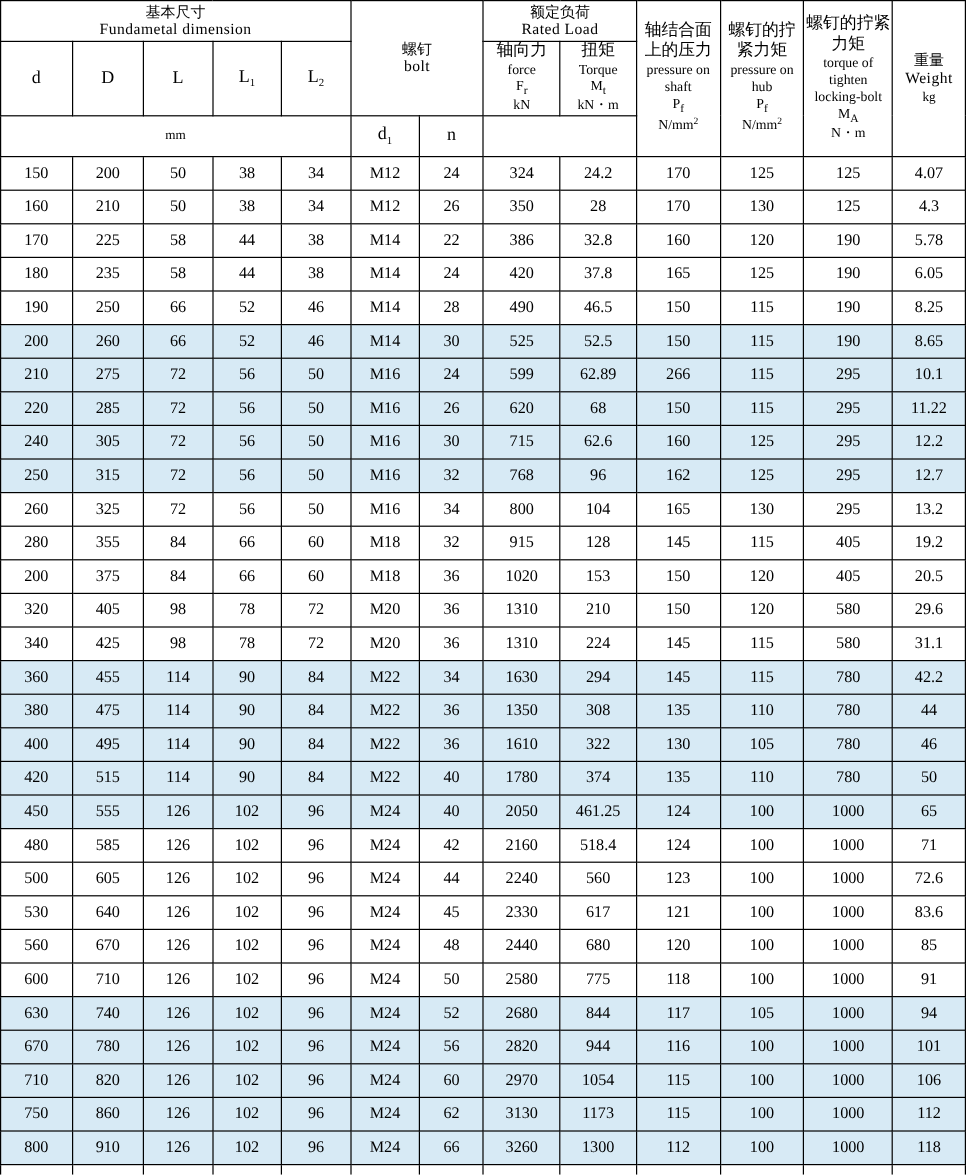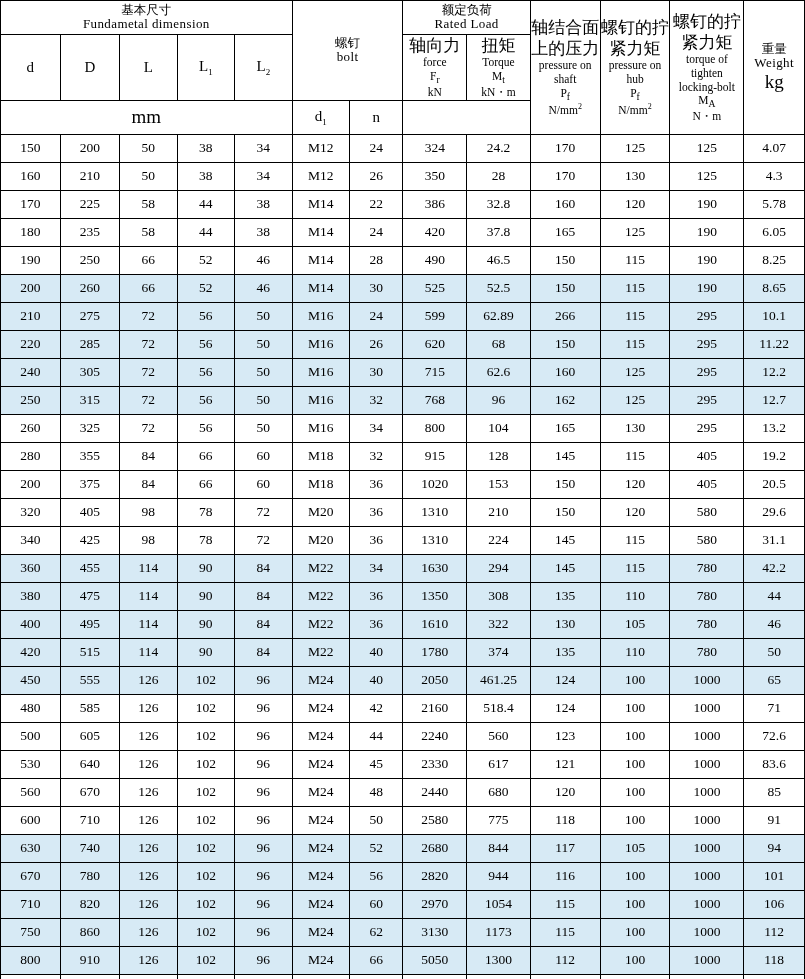--- a/index.html
+++ b/index.html
@@ -47,32 +47,32 @@
     font-size: 13px;
     letter-spacing: .4px;
   }
   .hdr .sm {
     display: block;
     font-size: 11.5px;
     line-height: 1.2;
   }
   .hdr .smcn {
     display: block;
-    font-family: Liberation Serif, serif;
-    font-size: 17px;
+    font-family: Liberation Mono, monospace;
+    font-size: 14px;
     line-height: 1.25;
   }
   .sym {
     font-size: 15px;
   }
   .sym sub {
     font-size: 9px;
   }
   .unit {
-    font-size: 19px;
+    font-size: 11px;
   }
   sup.u {
     font-size: 8px;
   }
   
   td.num {
     font-size: 13.5px;
     height: 27px;
   }
   tr.band td {
@@ -605,21 +605,21 @@
           <td class="num">112</td>
         </tr>
         <tr class="band">
           <td class="num">800</td>
           <td class="num">910</td>
           <td class="num">126</td>
           <td class="num">102</td>
           <td class="num">96</td>
           <td class="num">M24</td>
           <td class="num">66</td>
-          <td class="num">5050</td>
+          <td class="num">3260</td>
           <td class="num">1300</td>
           <td class="num">112</td>
           <td class="num">100</td>
           <td class="num">1000</td>
           <td class="num">118</td>
         </tr>
         <tr class="plain">
           <td class="num">850</td>
           <td class="num">960</td>
           <td class="num">126</td>

